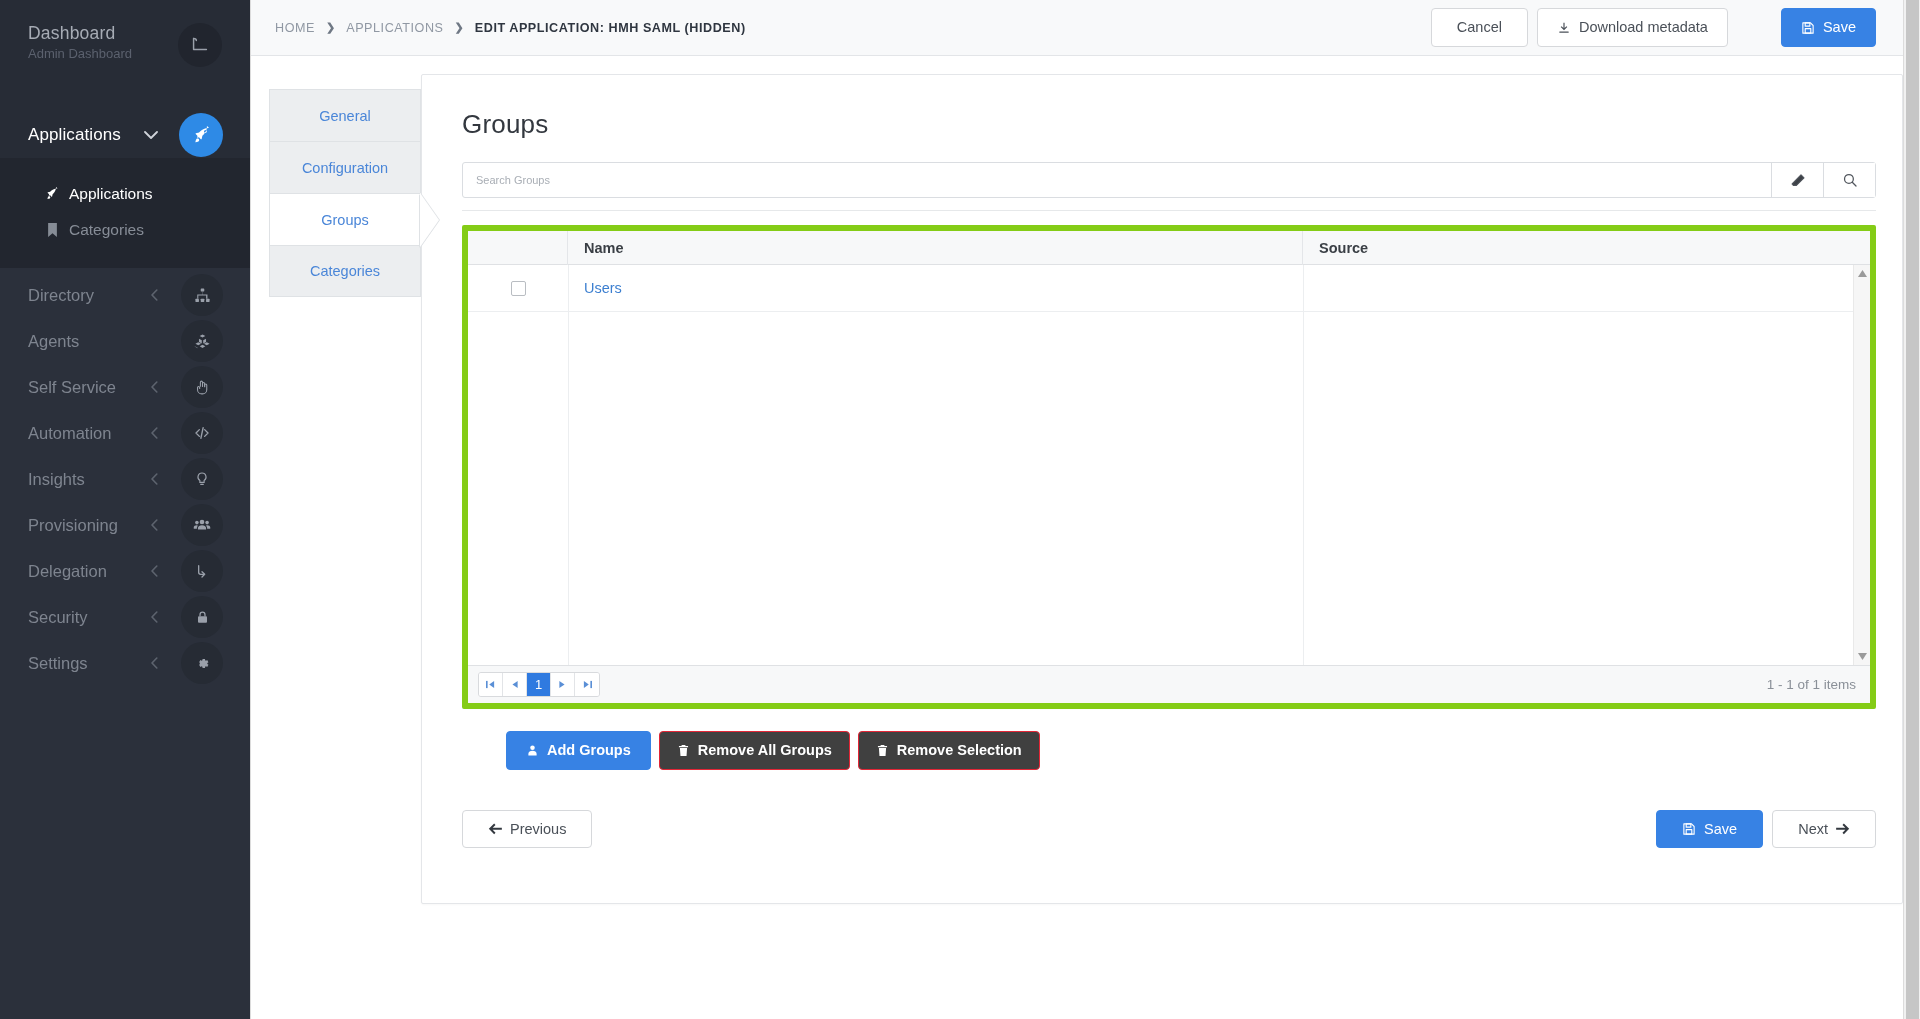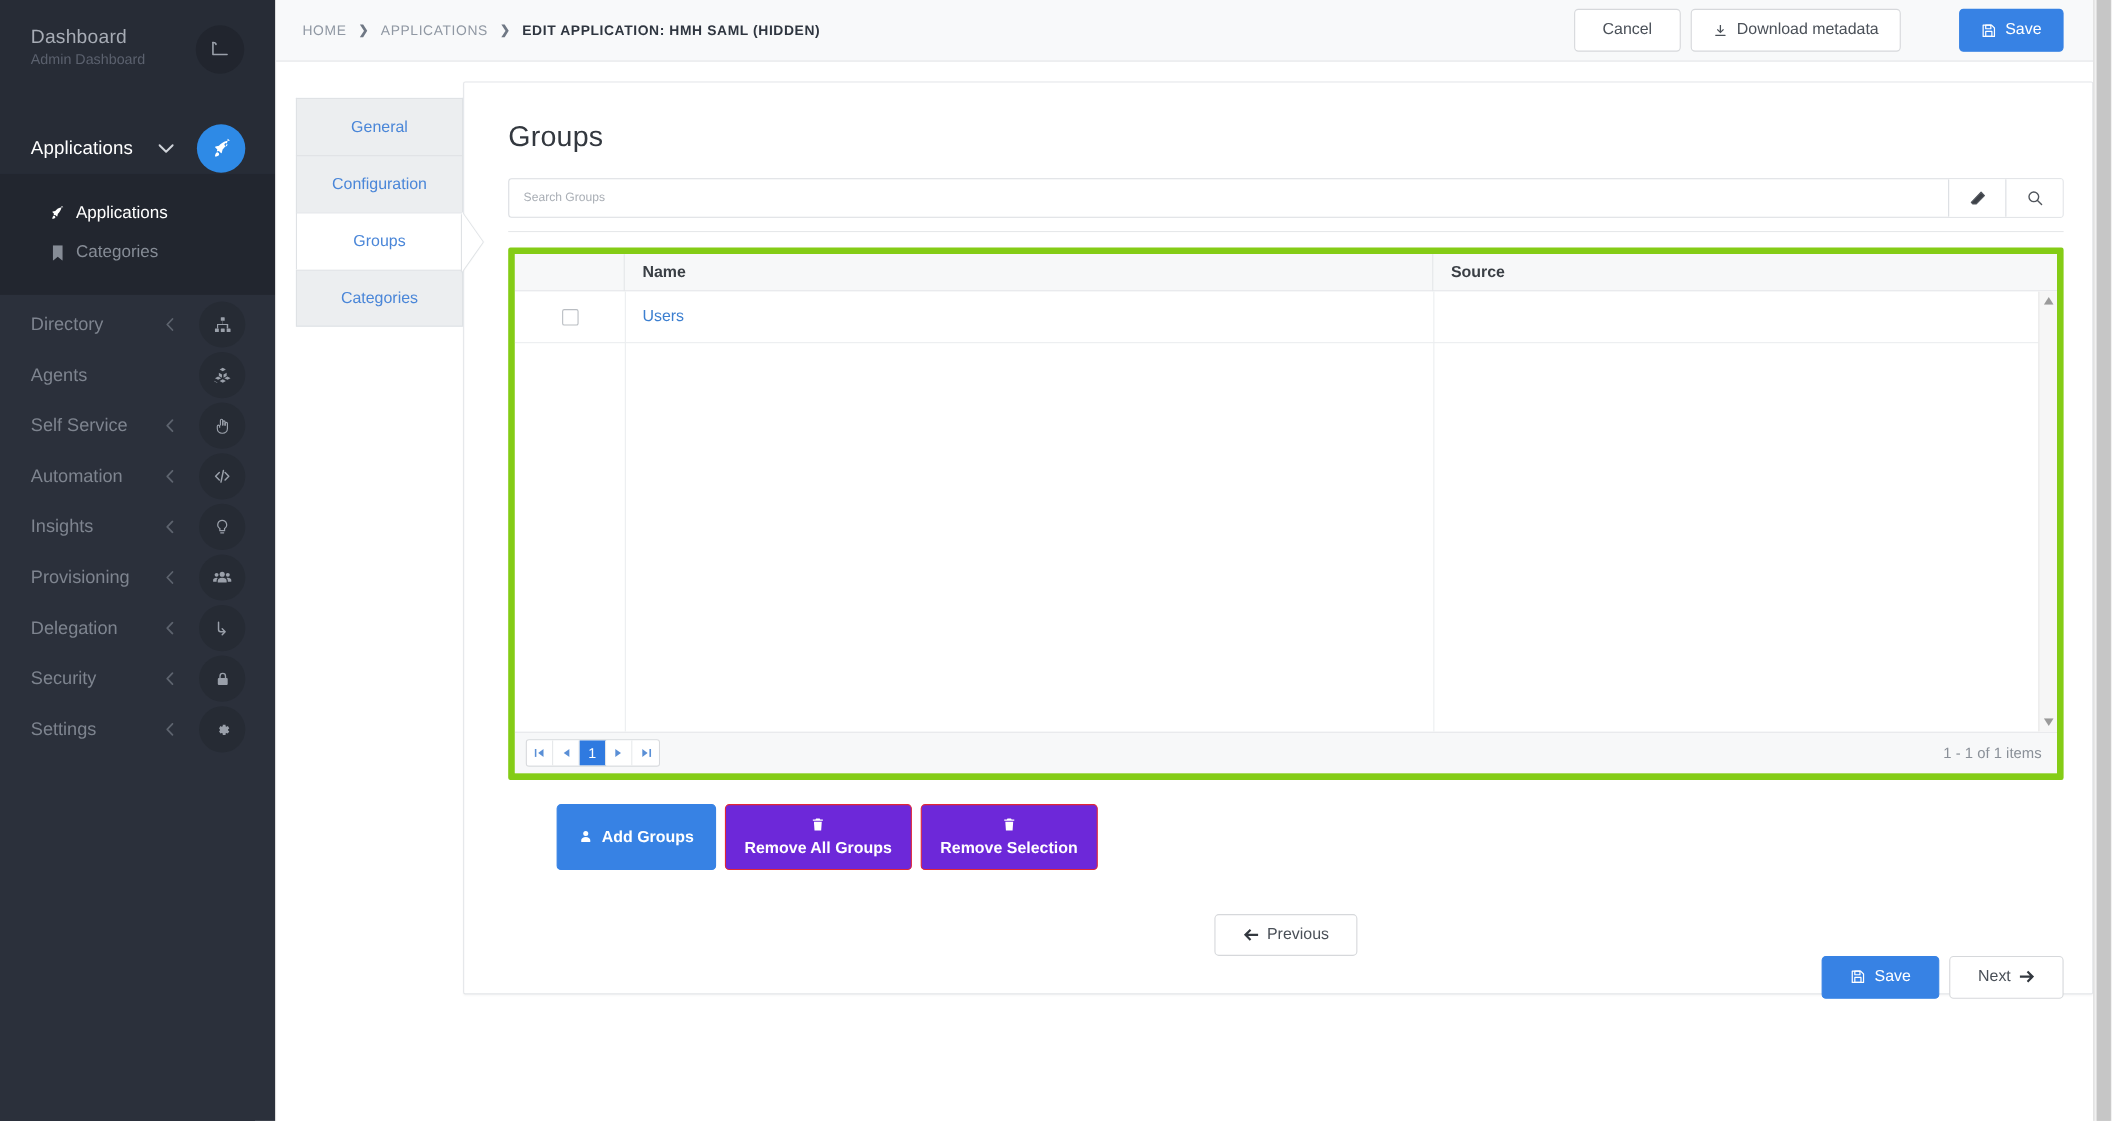--- a/index.html
+++ b/index.html
@@ -219,25 +219,24 @@
     padding: 11px 19px;
   }
   .btn-primary {
     background: #3782e4;
     border: 1px solid #3782e4;
     color: #ffffff;
     padding: 11px 19px;
     margin-left: 44px;
   }
   .btn-danger {
-    background: #6d28d9;
+    background: #404040;
     border: 1px solid #e32636;
     color: #ffffff;
     padding: 11px 17px;
-    flex-direction: column;
   }
   .btn-primary.sm, .btn-danger.sm { font-size: 14.5px; font-weight: bold; }
 
   
   #content-wrap {
     display: flex;
     padding: 18px 0 16px 18px;
     margin-right: 17px;
     height: calc(1019px - 56px);
   }
@@ -414,21 +413,21 @@
     border-right: 1px solid #e2e4e7;
     display: flex; align-items: center; justify-content: center;
     font-size: 13px; cursor: pointer;
   }
   .pg-info { margin-left: auto; font-size: 13.5px; color: #8a9098; }
 
   
   .actions-row { display: flex; gap: 8px; margin-top: 22px; }
 
   
-  .footer-nav { display: flex; align-items: center; margin-top: 40px; flex-direction: column; }
+  .footer-nav { display: flex; align-items: center; margin-top: 40px; }
   .footer-right { margin-left: auto; display: flex; gap: 9px; }
   .btn-wide { padding: 11px 25px; }
 
   svg { display: block; }
 </style>
 </head>
 <body>
 
 <div id="app">
 

